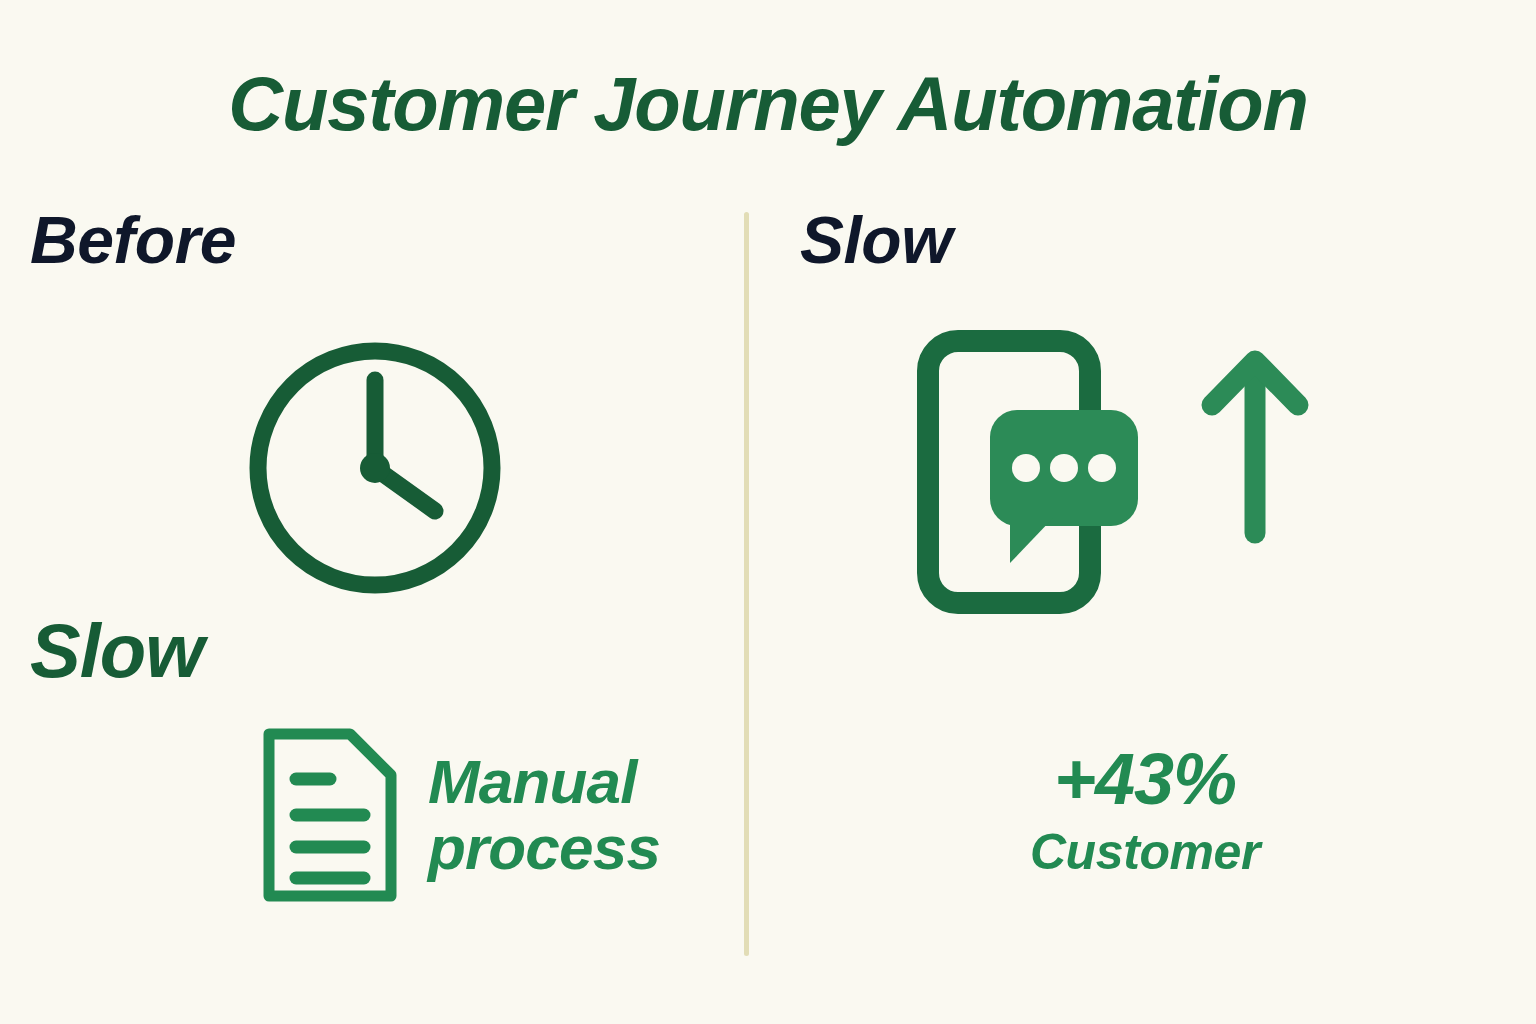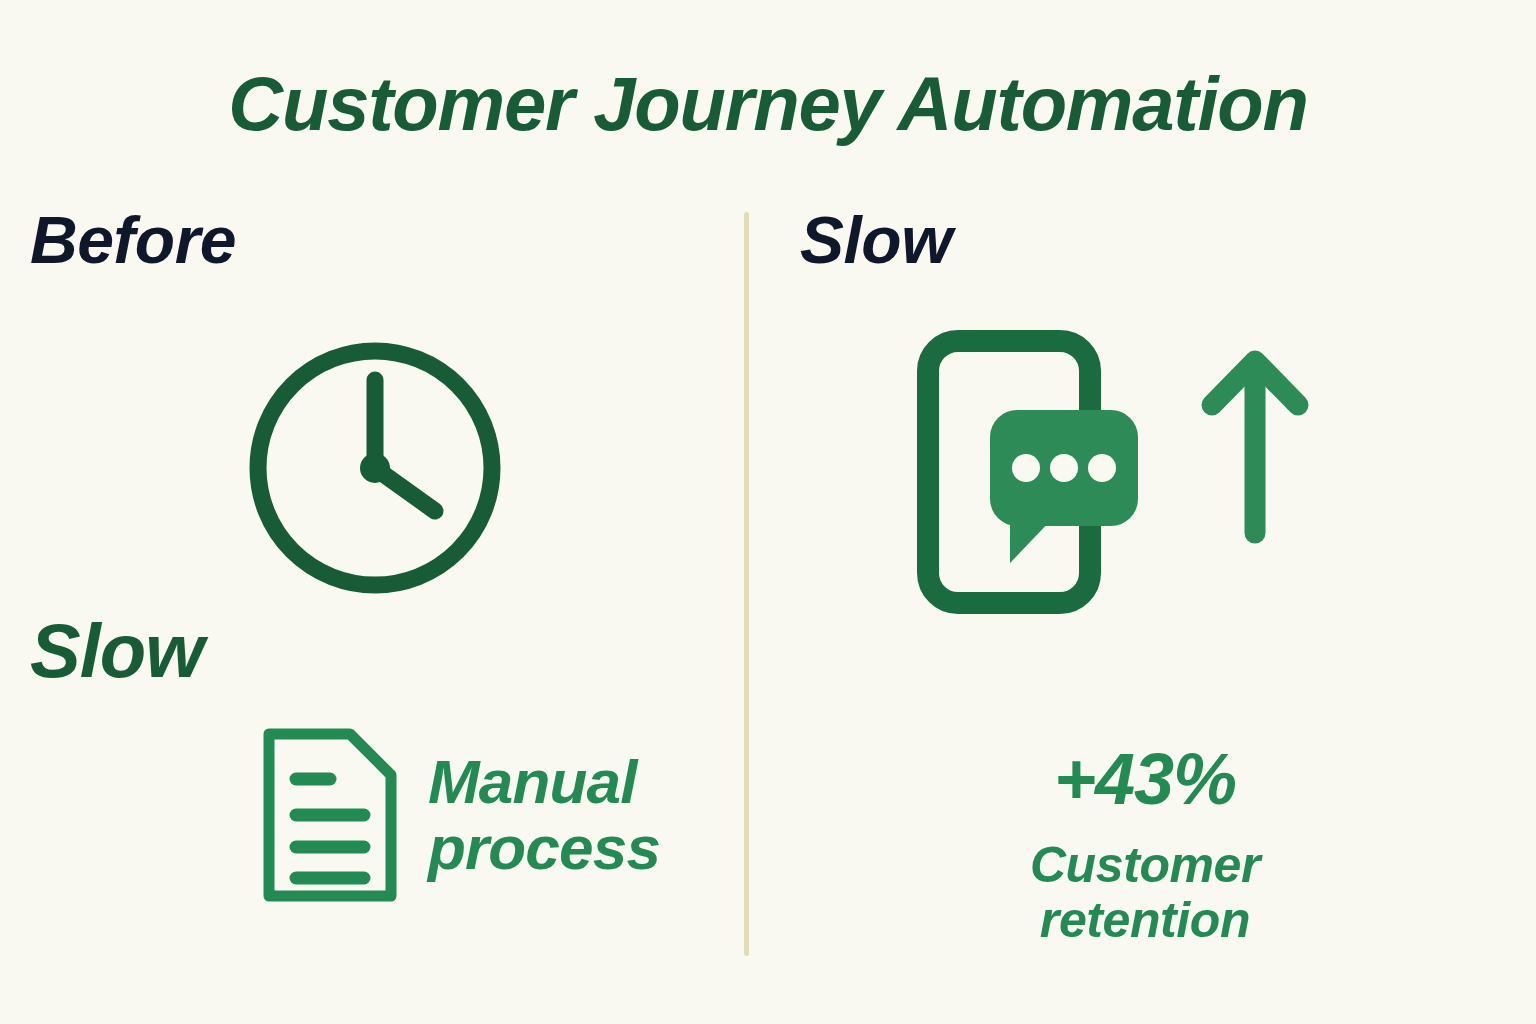--- a/index.html
+++ b/index.html
@@ -126,21 +126,21 @@
     text-align: center;
   }
   .big-stat {
     font-size: 72px;
     font-weight: bold;
     color: #228a52;
     letter-spacing: -1px;
     line-height: 1.0;
   }
   .stat-caption {
-    margin-top: 23px;
+    margin-top: 10px;
     font-size: 50px;
     font-weight: bold;
     color: #228a52;
     line-height: 1.1;
     letter-spacing: -0.4px;
   }
 
   svg { display: block; overflow: visible; }
 </style>
 </head>
@@ -213,18 +213,17 @@
           <polyline points="412,82 455,38 498,82" fill="none" stroke="#2c8b57" stroke-width="21" stroke-linecap="round" stroke-linejoin="round"></polyline>
         </g>
       </svg>
     </div>
 
 
     <div class="bottom-right-block">
       <div class="big-stat">+43%</div>
       <div class="stat-caption">
         <div>Customer</div>
-        <div>retention</div>
       </div>
     </div>
   </div>
 
 </div>
 
 </body></html>

